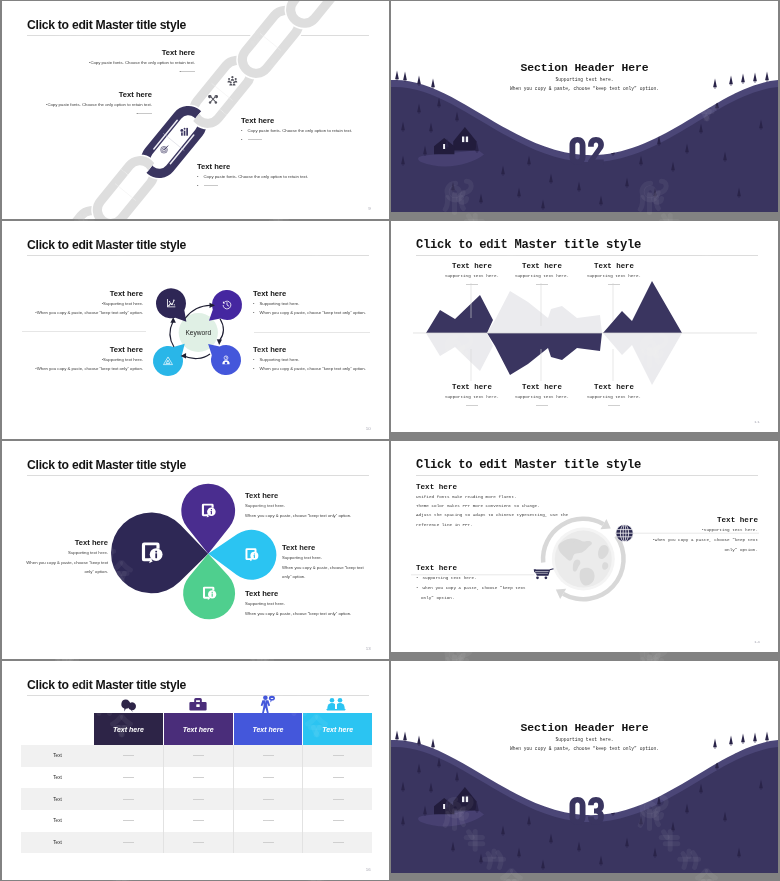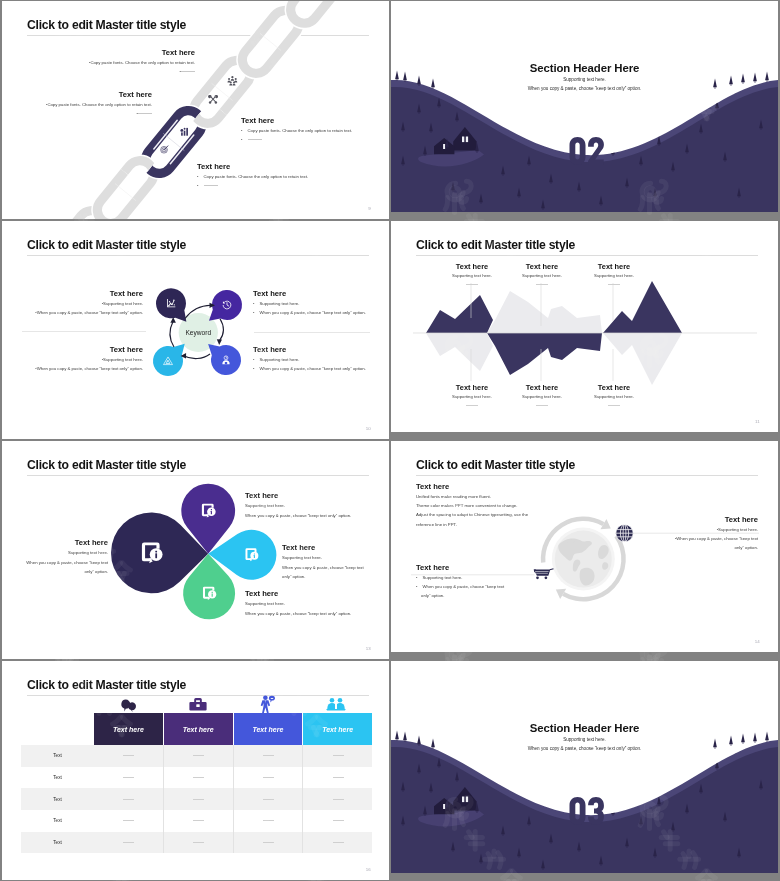--- a/index.html
+++ b/index.html
@@ -1,21 +1,21 @@
 <!DOCTYPE html>
 <html><head>
 <meta charset="utf-8">
 <style>
   *{box-sizing:border-box;margin:0;padding:0;}
   html,body{width:780px;height:881px;overflow:hidden;}
   body{background:#828282;font-family:"Liberation Sans",sans-serif;}
   .grid{position:relative;width:780px;height:881px;
         display:grid;grid-template-columns:390px 390px;grid-template-rows:220px 220px 220px 221px;}
   .cell{position:relative;padding:1px 1px 1px 2px;}
-  .cell.r{padding:1px 2px 8px 1px;}
+  .cell.r{padding:1px 2px 8px 1px;font-family:Liberation Mono, monospace;}
   .slide{position:relative;width:100%;height:100%;background:#fff;overflow:hidden;}
   .ttl{position:absolute;left:25px;top:17px;font-size:12.2px;font-weight:bold;color:#131313;letter-spacing:-.28px;white-space:nowrap;}
   .ttl-rule{position:absolute;left:25px;right:20px;top:34px;height:1px;background:#dcdcdc;}
   .pg{position:absolute;right:18px;bottom:8px;font-size:4.4px;color:#a9a9b4;letter-spacing:.2px;}
   svg{display:block;}
   .tb{position:absolute;}
   .tb-r{text-align:right;}
   .th{font-size:7.6px;font-weight:bold;color:#131313;line-height:10px;}
   .tl{font-size:4.3px;color:#3c3c3c;line-height:9px;white-space:nowrap;}
   .tl .dot{display:inline-block;width:6.5px;}

